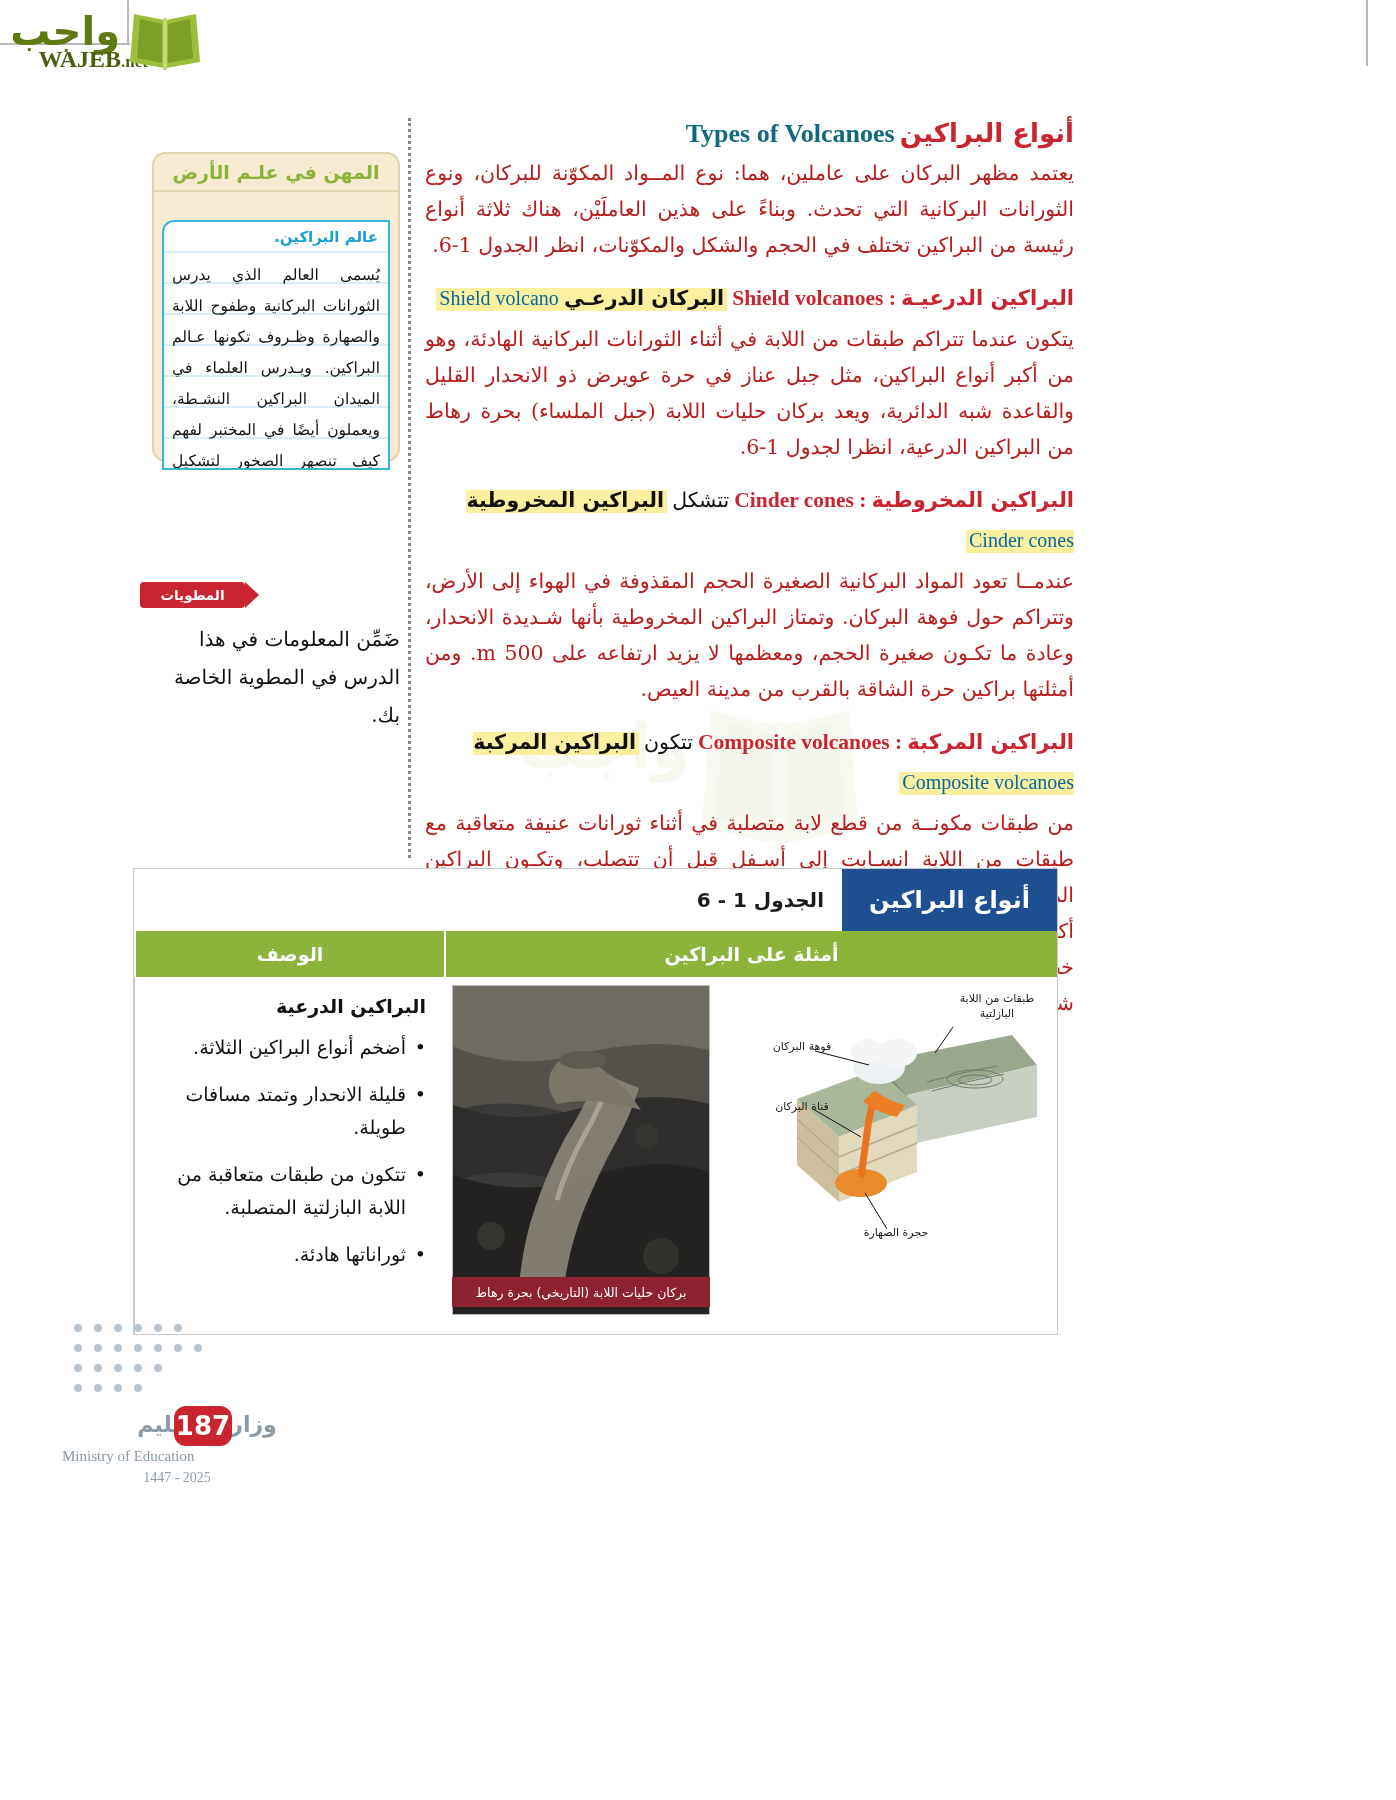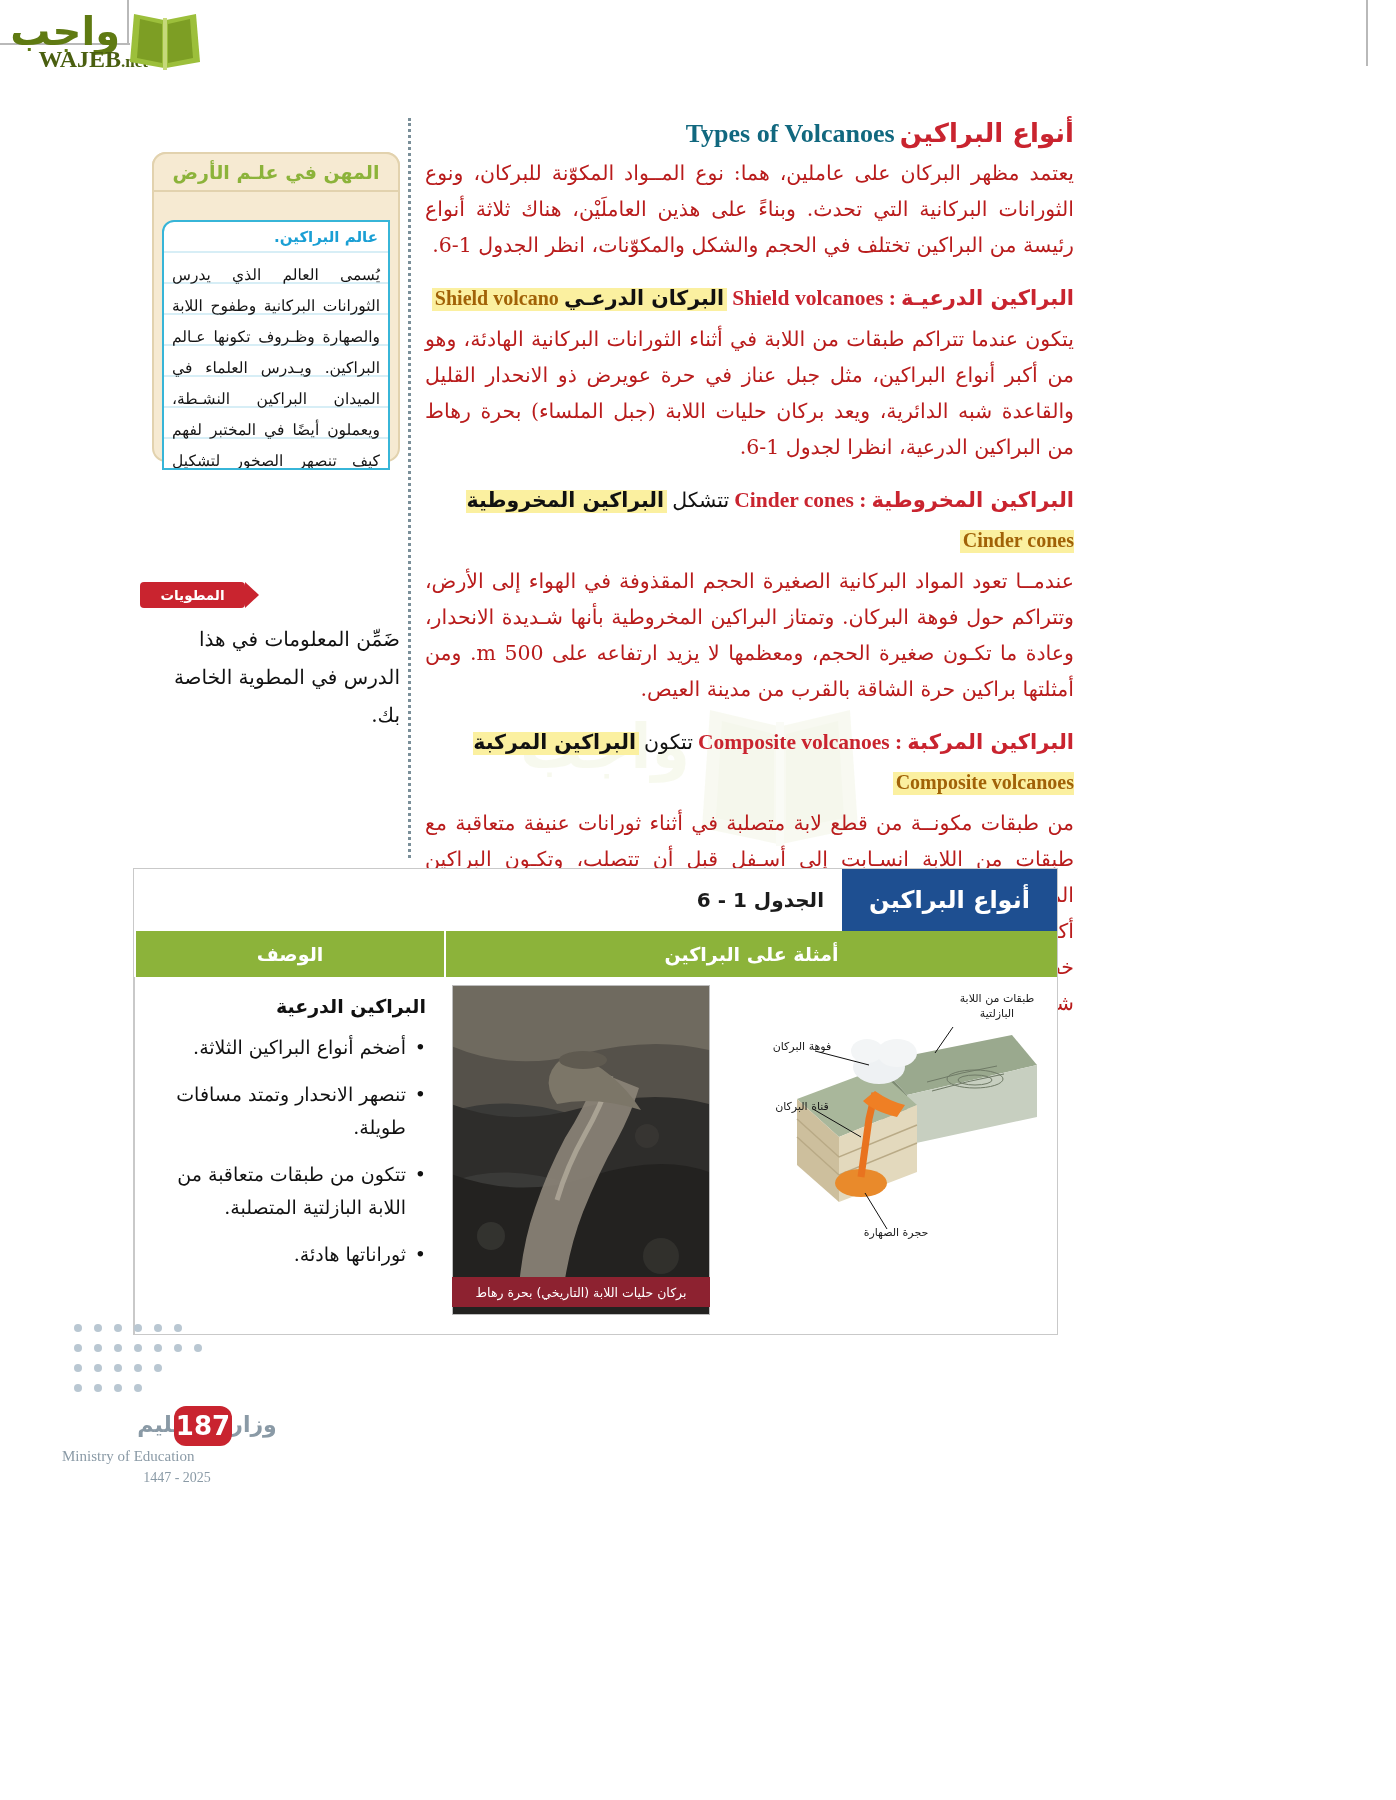--- a/index.html
+++ b/index.html
@@ -79,21 +79,21 @@
               line-height:38px; }
   .sub-head .ar-red { color:#c9242f; font-size:21px; font-weight:700;
                       font-family:"DejaVu Sans",sans-serif; }
   .sub-head .en-red { color:#c9242f; font-size:21.5px; font-weight:700;
                       font-family:"Liberation Serif","DejaVu Serif",serif; }
   .sub-head .lead { color:#111; font-size:20.5px;
                     font-family:"DejaVu Serif","Liberation Serif",serif; }
   .hl { background:#fbf0a0; padding:2px 3px; }
   .hl .ar-b { color:#111; font-weight:700; font-size:20.5px;
               font-family:"DejaVu Sans",sans-serif; }
-  .hl .en-b { color:#a16207; font-weight:700; font-size:20px;
+  .hl .en-b { color:#0369a1; font-weight:400; font-size:20px;
               font-family:"Liberation Serif","DejaVu Serif",serif; }
 
   
   .wm { position:absolute; left:520px; top:700px; width:370px; height:190px;
         opacity:.30; pointer-events:none; }
   .wm-ar { position:absolute; right:200px; top:10px; font-size:62px; font-weight:700;
            color:#e6ecc9; }
   .wm-en { position:absolute; right:150px; top:88px; font-size:54px; font-weight:700;
            color:#d9e0bd; font-family:"Liberation Serif",serif; }
   .wm-book { position:absolute; left:160px; top:0px; width:200px; height:150px; }
@@ -324,21 +324,21 @@
             <circle cx="196" cy="150" r="12" fill="#403e39" opacity=".5"></circle>
           </svg>
         </div>
         <div class="photo-cap">بركان حليات اللابة (التاريخي) بحرة رهاط</div>
       </div>
 
       <div class="td-desc">
         <div class="d-title">البراكين الدرعية</div>
         <ul>
           <li>أضخم أنواع البراكين الثلاثة.</li>
-          <li>تنصهر الانحدار وتمتد مسافات طويلة.</li>
+          <li>قليلة الانحدار وتمتد مسافات طويلة.</li>
           <li>تتكون من طبقات متعاقبة من اللابة البازلتية المتصلبة.</li>
           <li>ثوراناتها هادئة.</li>
         </ul>
       </div>
     </div>
   </div>
 
   <div class="footer">
     <svg class="dots" viewBox="0 0 170 90">
       <g fill="#b9c7d2">

